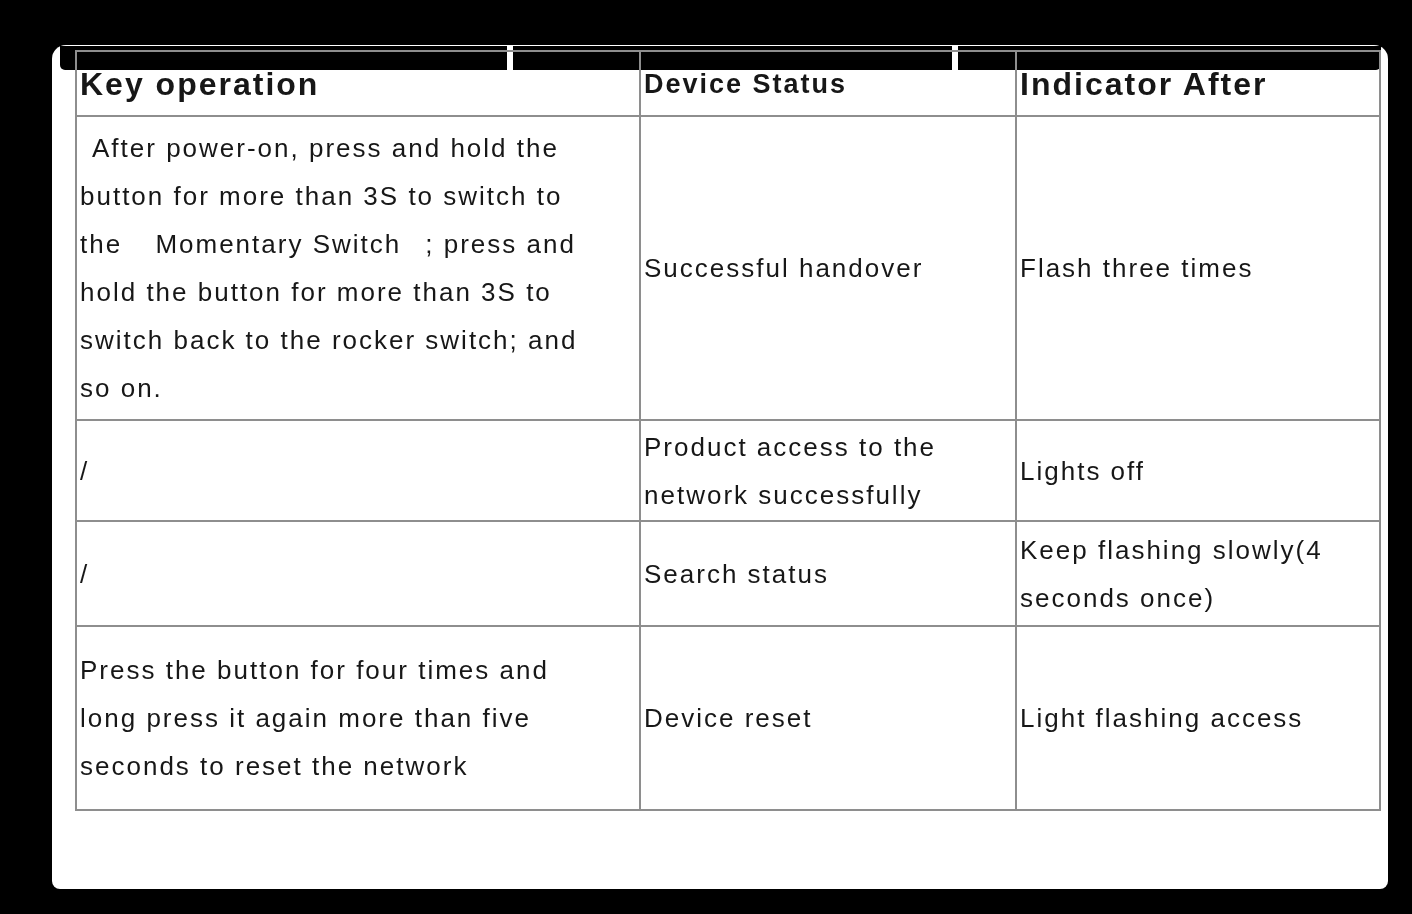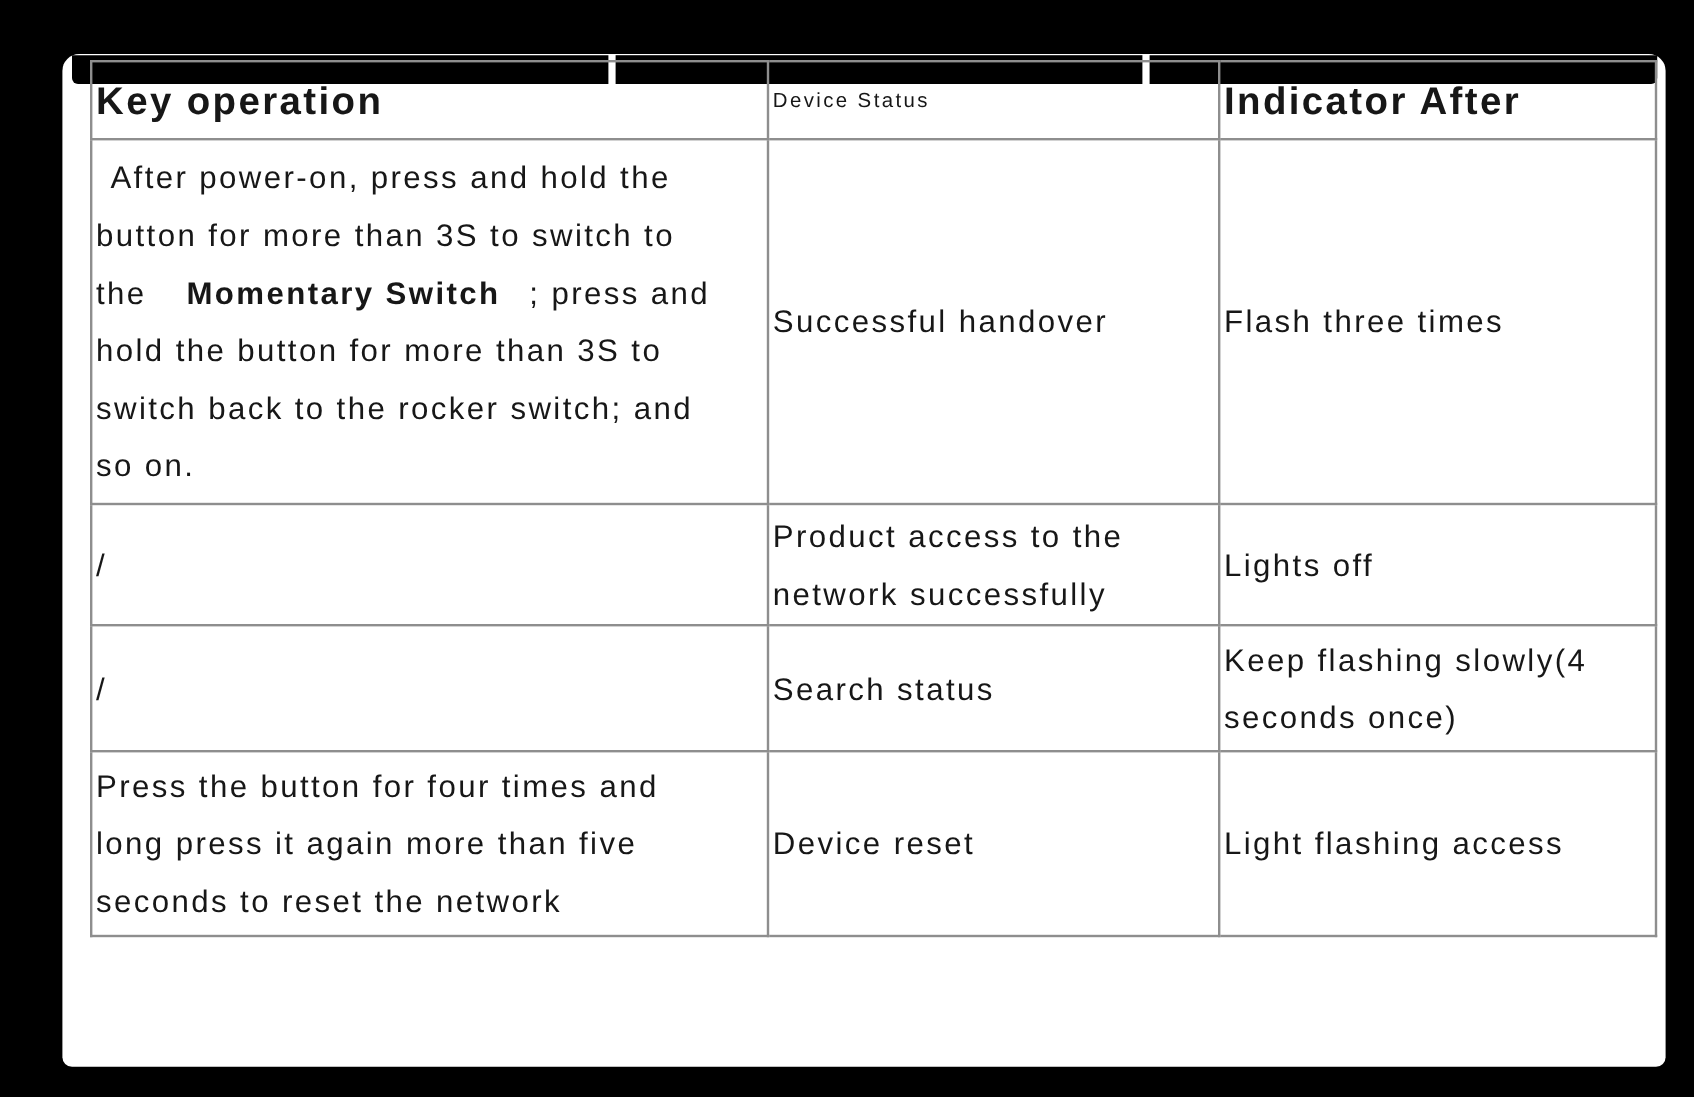--- a/index.html
+++ b/index.html
@@ -54,25 +54,25 @@
     letter-spacing:2px;
     color:var(--text);
     white-space:pre-wrap;
     overflow:hidden;
   }
   .op-table thead tr{height:65px;}
   .op-table tr.r1{height:105px;}
   .op-table tr.r2{height:304px;margin-left:20px;}
   .op-table tr.r3{height:101px;}
   .op-table tr.r4{height:105px;}
-  .op-table tr.r5{height:154px;}
+  .op-table tr.r5{height:184px;}
 
   .op-table th.h-bold{font-size:32px;font-weight:bold;letter-spacing:2px;}
-  .op-table th.h-normal{font-size:17px;font-weight:normal;}
-  .bold-inline{font-weight:bold;}
+  .op-table th.h-normal{font-size:27px;font-weight:bold;}
+  .bold-inline{font-weight:normal;}
   .muted{color:var(--muted-text);}
 </style>
 </head>
 <body>
 
 <div class="page">
 
   <div class="edge-bar seg1"></div>
   <div class="edge-bar seg2"></div>
   <div class="edge-bar seg3"></div>

